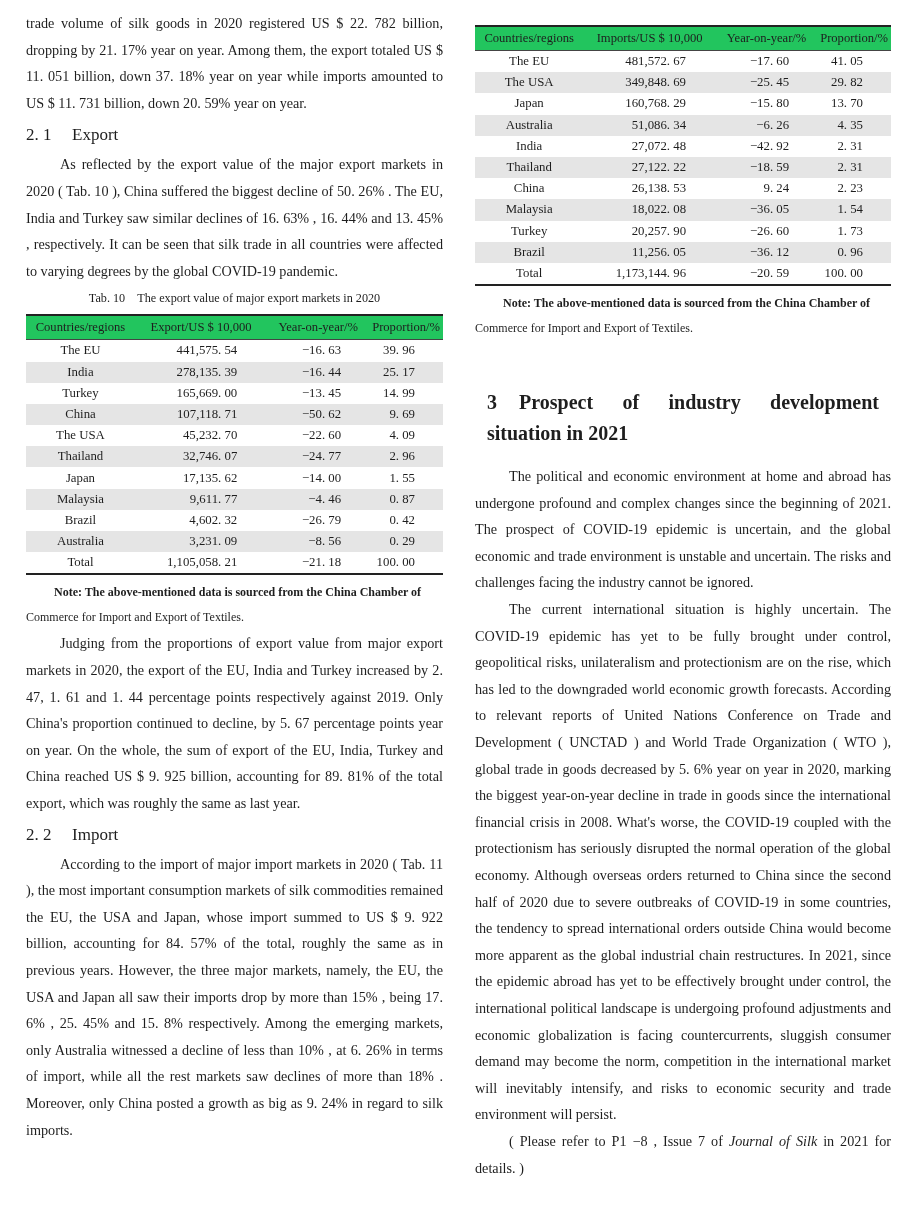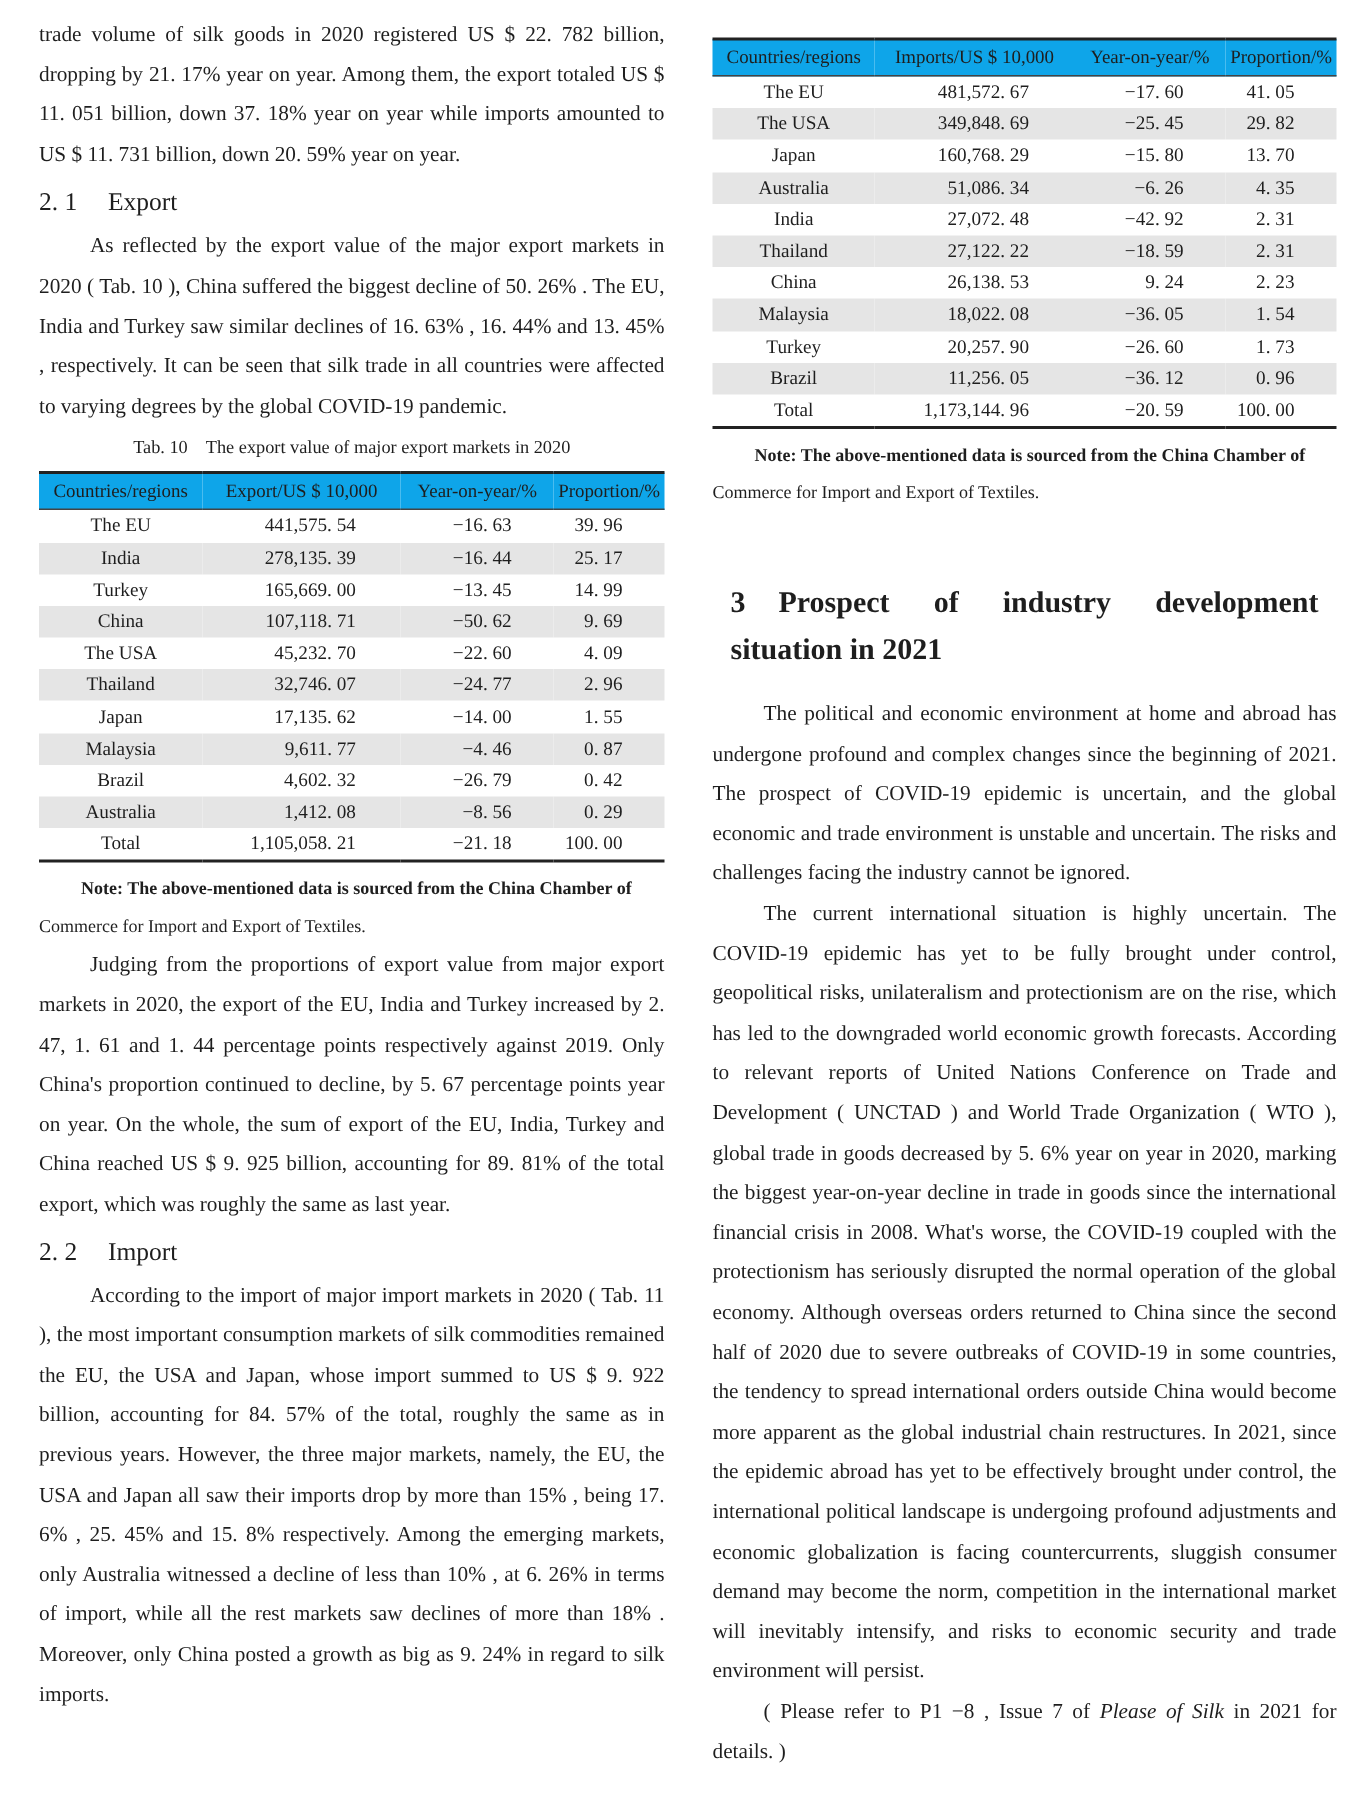--- a/index.html
+++ b/index.html
@@ -11,21 +11,21 @@
   p.body { margin: 0; font-size: 14.2px; line-height: 26.6px; text-align: justify; }
   p.indent { text-indent: 34px; }
   h2.sub { margin: 0; font-weight: normal; font-size: 17px; line-height: 28px; height: 28px; }
   h2.sub .num { display: inline-block; width: 46px; }
   h1.sec { margin: 12px; font-weight: bold; font-size: 20px; line-height: 31px; text-align: justify; }
   h1.sec .num { display: inline-block; width: 32px; }
   .caption { font-size: 12.2px; text-align: center; line-height: 20px; }
   .caption .tabno { margin-right: 12px; }
   table.data { width: 100%; border-collapse: collapse; font-size: 12.8px;
                border-top: 2px solid #222; border-bottom: 2px solid #222; }
-  table.data th { font-weight: normal; background: #0ea5e9; height: 23px; padding: 0 3px;
+  table.data th { font-weight: normal; background: #22c55e; height: 23px; padding: 0 3px;
                   border-bottom: 1px solid #444; white-space: nowrap; font-size: 12.6px; }
   table.data td { height: 21.2px; padding: 0; white-space: nowrap; }
   table.data tr.shade td { background: #e5e5e5; }
   td.c0 { text-align: center; width: 114px; }
   td.c1 { text-align: right; padding-right: 30px !important; width: 112px; }
   td.c2 { text-align: right; padding-right: 28px !important; width: 80px; }
   td.c3 { text-align: right; padding-right: 28px !important; }
   p.note { margin: 0; font-size: 12px; line-height: 25px; text-align: justify; }
   p.note.first { text-indent: 28px; font-weight: bold; }
   em.j { font-style: italic; }
@@ -107,21 +107,21 @@
           <td class="c3">0. 87</td>
         </tr>
       <tr>
           <td class="c0">Brazil</td>
           <td class="c1">4,602. 32</td>
           <td class="c2">−26. 79</td>
           <td class="c3">0. 42</td>
         </tr>
       <tr class="shade">
           <td class="c0">Australia</td>
-          <td class="c1">1,412. 08</td>
+          <td class="c1">3,231. 09</td>
           <td class="c2">−8. 56</td>
           <td class="c3">0. 29</td>
         </tr>
       <tr>
           <td class="c0">Total</td>
           <td class="c1">1,105,058. 21</td>
           <td class="c2">−21. 18</td>
           <td class="c3">100. 00</td>
         </tr>
     </tbody>
@@ -223,15 +223,15 @@
   <p class="note first">Note: The above-mentioned data is sourced from the China Chamber of</p>
   <p class="note">Commerce for Import and Export of Textiles.</p>
   <div style="height:34px"></div>
   <h1 class="sec">
     <span class="num">3</span><span>Prospect of industry development situation in 2021</span>
   </h1>
   <div style="height:2px"></div>
   <p class="body indent">The political and economic environment at home and abroad has undergone profound and complex changes since the beginning of 2021. The prospect of COVID-19 epidemic is uncertain, and the global economic and trade environment is unstable and uncertain. The risks and challenges facing the industry cannot be ignored.</p>
   <p class="body indent">The current international situation is highly uncertain. The COVID-19 epidemic has yet to be fully brought under control, geopolitical risks, unilateralism and protectionism are on the rise, which has led to the downgraded world economic growth forecasts. According to relevant reports of United Nations Conference on Trade and Development ( UNCTAD ) and World Trade Organization ( WTO ), global trade in goods decreased by 5. 6% year on year in 2020, marking the biggest year-on-year decline in trade in goods since the international financial crisis in 2008. What's worse, the COVID-19 coupled with the protectionism has seriously disrupted the normal operation of the global economy. Although overseas orders returned to China since the second half of 2020 due to severe outbreaks of COVID-19 in some countries, the tendency to spread international orders outside China would become more apparent as the global industrial chain restructures. In 2021, since the epidemic abroad has yet to be effectively brought under control, the international political landscape is undergoing profound adjustments and economic globalization is facing countercurrents, sluggish consumer demand may become the norm, competition in the international market will inevitably intensify, and risks to economic security and trade environment will persist.</p>
   <p class="body indent">
-    <span>( Please refer to P1 −8 , Issue 7 of </span><em class="j">Please of Silk</em><span> in 2021 for details. )</span>
+    <span>( Please refer to P1 −8 , Issue 7 of </span><em class="j">Journal of Silk</em><span> in 2021 for details. )</span>
   </p>
 </div>
 
 </body></html>

